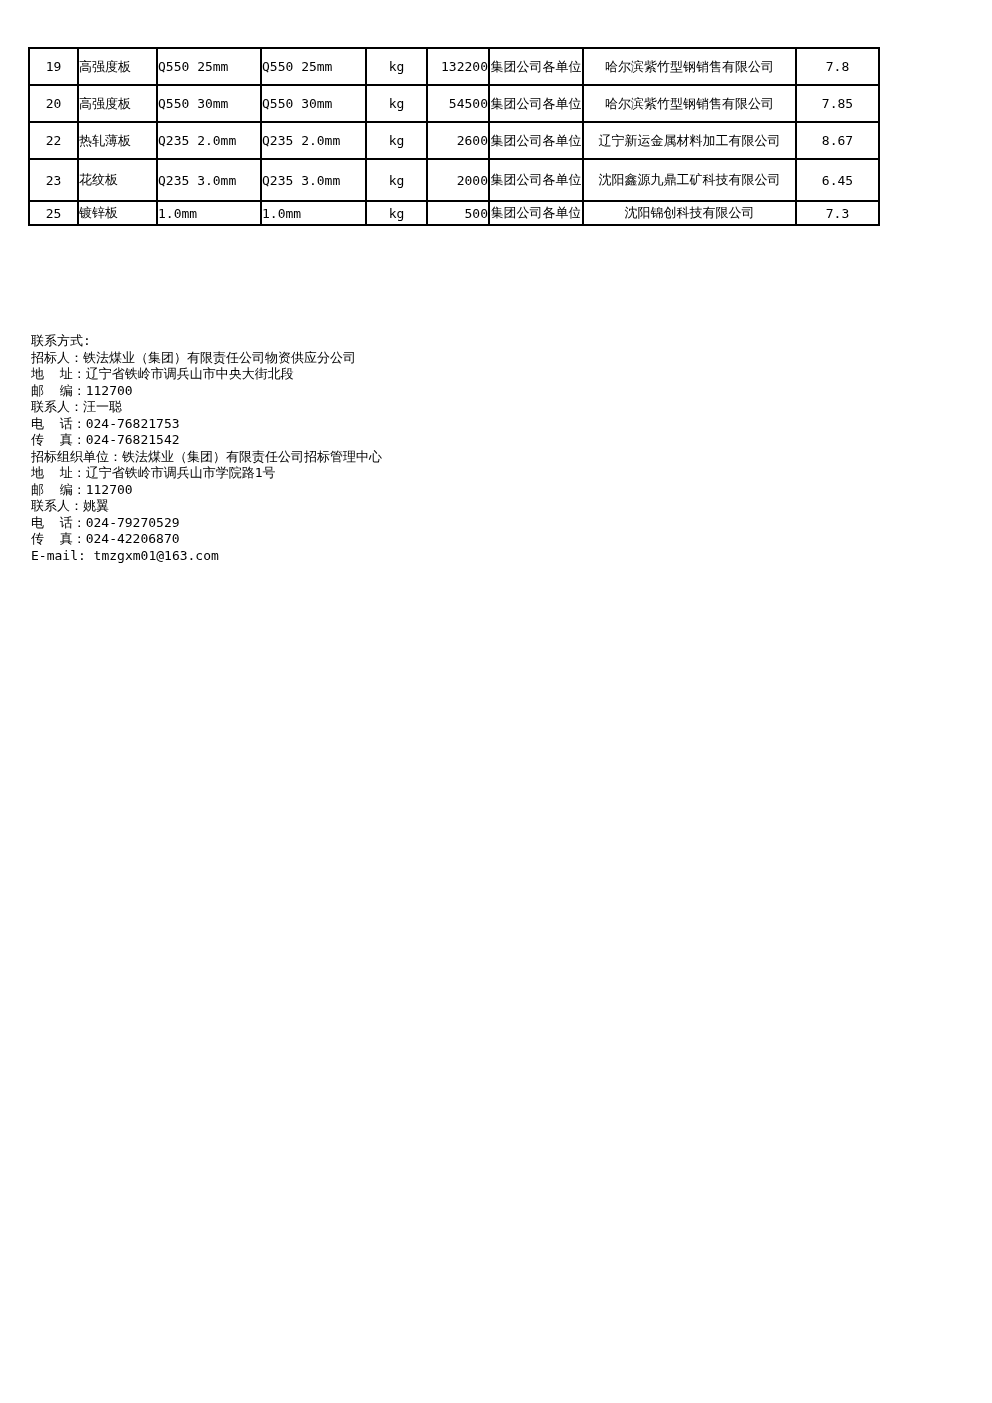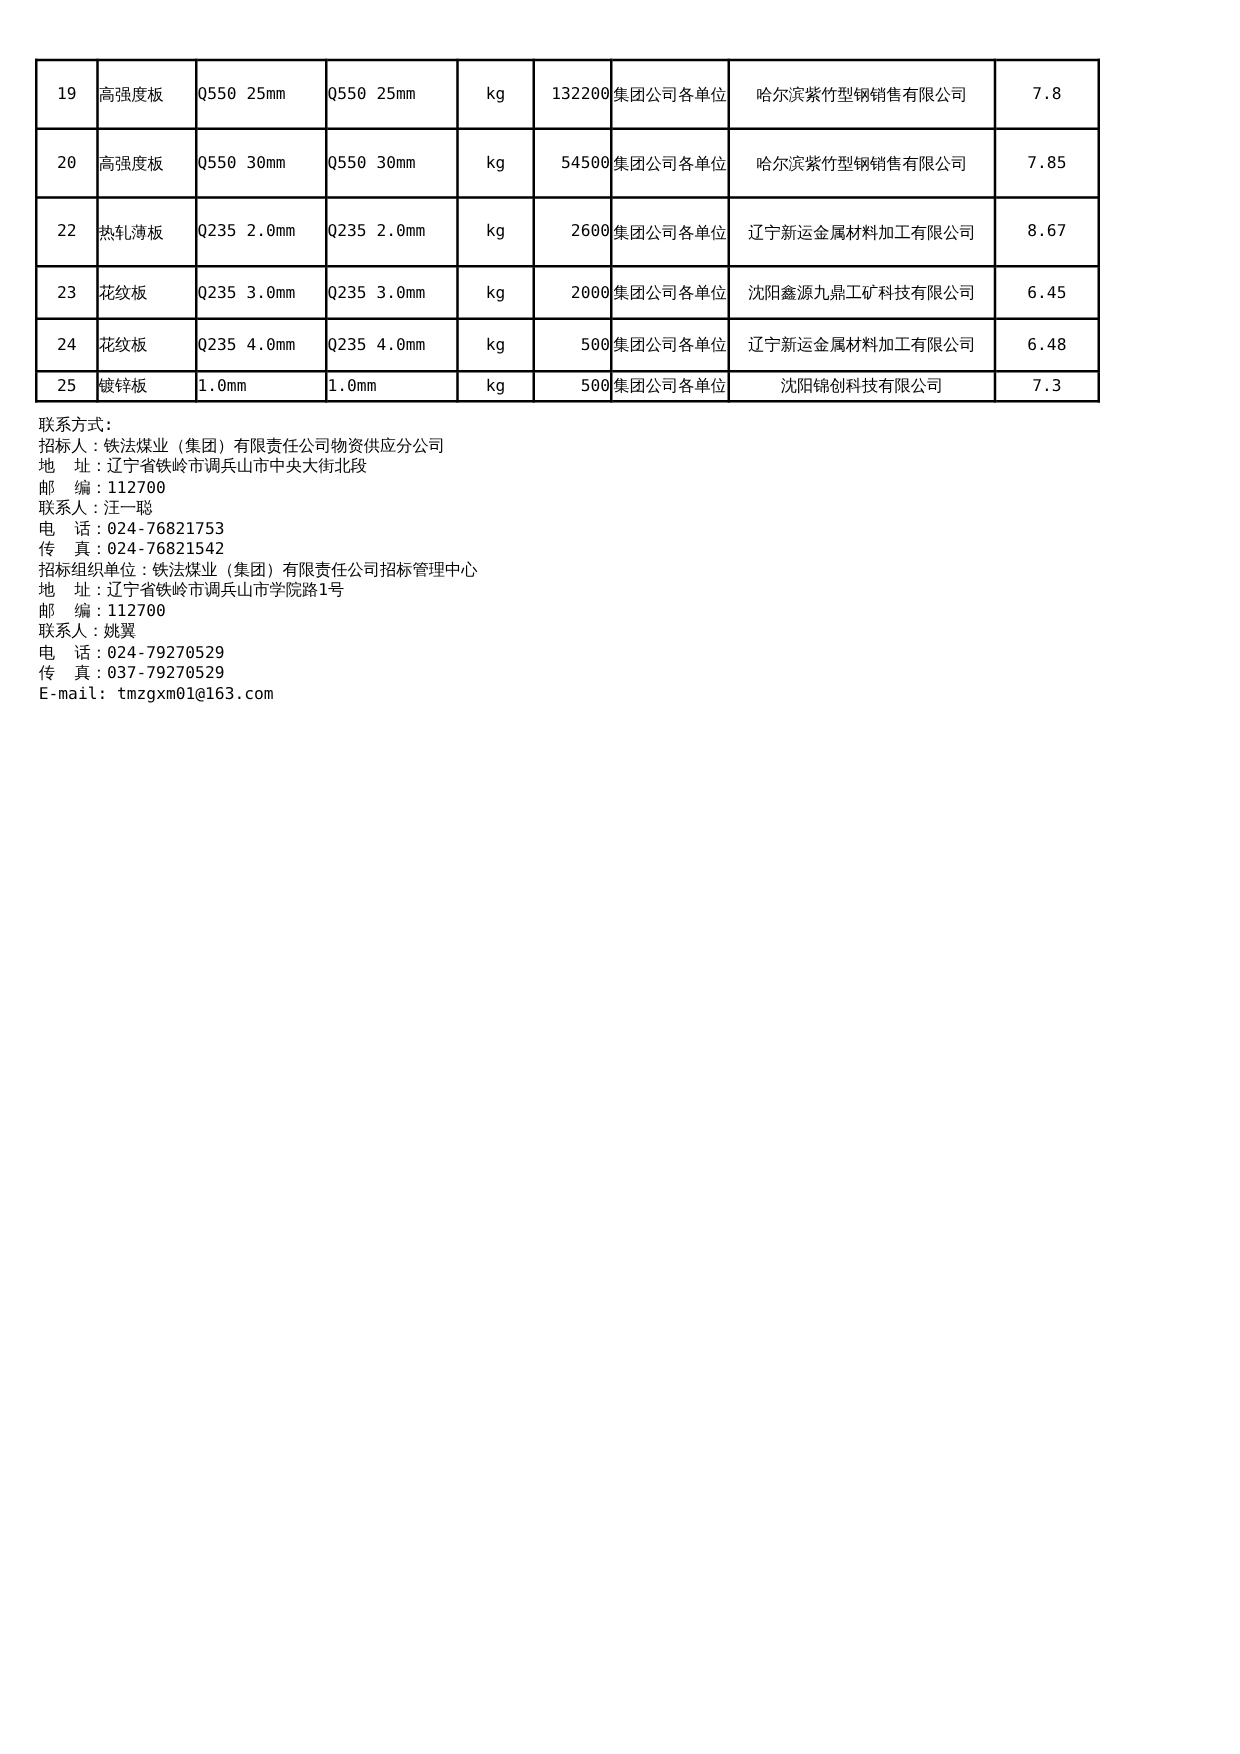--- a/index.html
+++ b/index.html
@@ -20,21 +20,21 @@
     border: 2px solid #000;
   }
   table.materials td {
     border: 2px solid #000;
     padding: 0;
     font-size: 13px;
     white-space: pre;
     overflow: hidden;
     vertical-align: middle;
   }
-  tr.row-a { height: 55px; }
+  tr.row-a { height: 37px; }
   tr.row-b { height: 42px; }
   tr.row-c { height: 24px; }
   td.c-no       { text-align: center; font-size: 15px; }
   td.c-material { text-align: left; padding-left: 5px; }
   td.c-spec     { text-align: left; padding-left: 5px; }
   td.c-model    { text-align: left; padding-left: 5px; }
   td.c-unit     { text-align: center; font-size: 12px; }
   td.c-qty      { text-align: right; padding-right: 3px; margin-left: 40px; }
   td.c-user     { text-align: center; border-radius: 14px; }
   td.c-supplier { text-align: center; }
@@ -106,31 +106,20 @@
         <td class="c-no">23</td>
         <td class="c-material">花纹板</td>
         <td class="c-spec">Q235 3.0mm</td>
         <td class="c-model">Q235 3.0mm</td>
         <td class="c-unit">kg</td>
         <td class="c-qty">2000</td>
         <td class="c-user">集团公司各单位</td>
         <td class="c-supplier">沈阳鑫源九鼎工矿科技有限公司</td>
         <td class="c-price">6.45</td>
       </tr>
-      <tr class="row-b">
-        <td class="c-no">24</td>
-        <td class="c-material">花纹板</td>
-        <td class="c-spec">Q235 4.0mm</td>
-        <td class="c-model">Q235 4.0mm</td>
-        <td class="c-unit">kg</td>
-        <td class="c-qty">500</td>
-        <td class="c-user">集团公司各单位</td>
-        <td class="c-supplier">辽宁新运金属材料加工有限公司</td>
-        <td class="c-price">6.48</td>
-      </tr>
       <tr class="row-c">
         <td class="c-no">25</td>
         <td class="c-material">镀锌板</td>
         <td class="c-spec">1.0mm</td>
         <td class="c-model">1.0mm</td>
         <td class="c-unit">kg</td>
         <td class="c-qty">500</td>
         <td class="c-user">集团公司各单位</td>
         <td class="c-supplier">沈阳锦创科技有限公司</td>
         <td class="c-price">7.3</td>
@@ -144,17 +133,17 @@
     <div class="contact-line">地  址：辽宁省铁岭市调兵山市中央大街北段</div>
     <div class="contact-line">邮  编：112700</div>
     <div class="contact-line">联系人：汪一聪</div>
     <div class="contact-line">电  话：024-76821753</div>
     <div class="contact-line">传  真：024-76821542</div>
     <div class="contact-line">招标组织单位：铁法煤业（集团）有限责任公司招标管理中心</div>
     <div class="contact-line">地  址：辽宁省铁岭市调兵山市学院路1号</div>
     <div class="contact-line">邮  编：112700</div>
     <div class="contact-line">联系人：姚翼</div>
     <div class="contact-line">电  话：024-79270529</div>
-    <div class="contact-line">传  真：037-79270529</div>
+    <div class="contact-line">传  真：024-42206870</div>
     <div class="contact-line">E-mail: tmzgxm01@163.com</div>
   </div>
 
 </div>
 
 </body></html>

